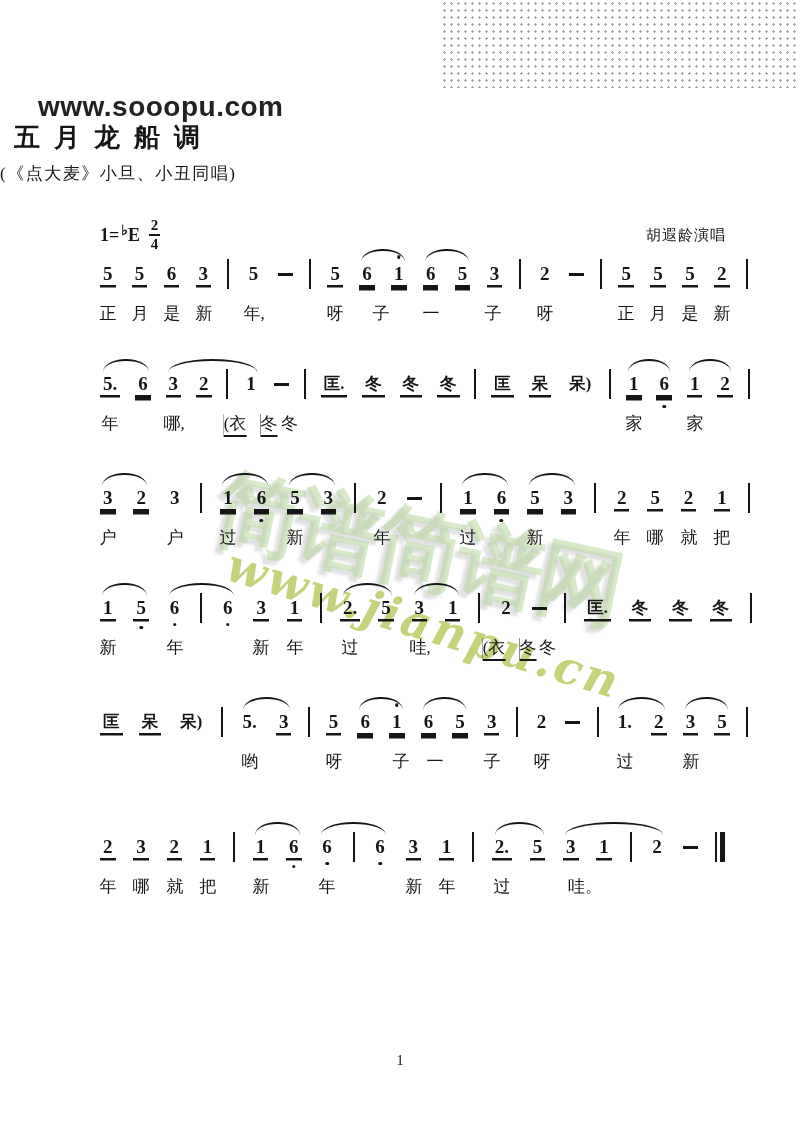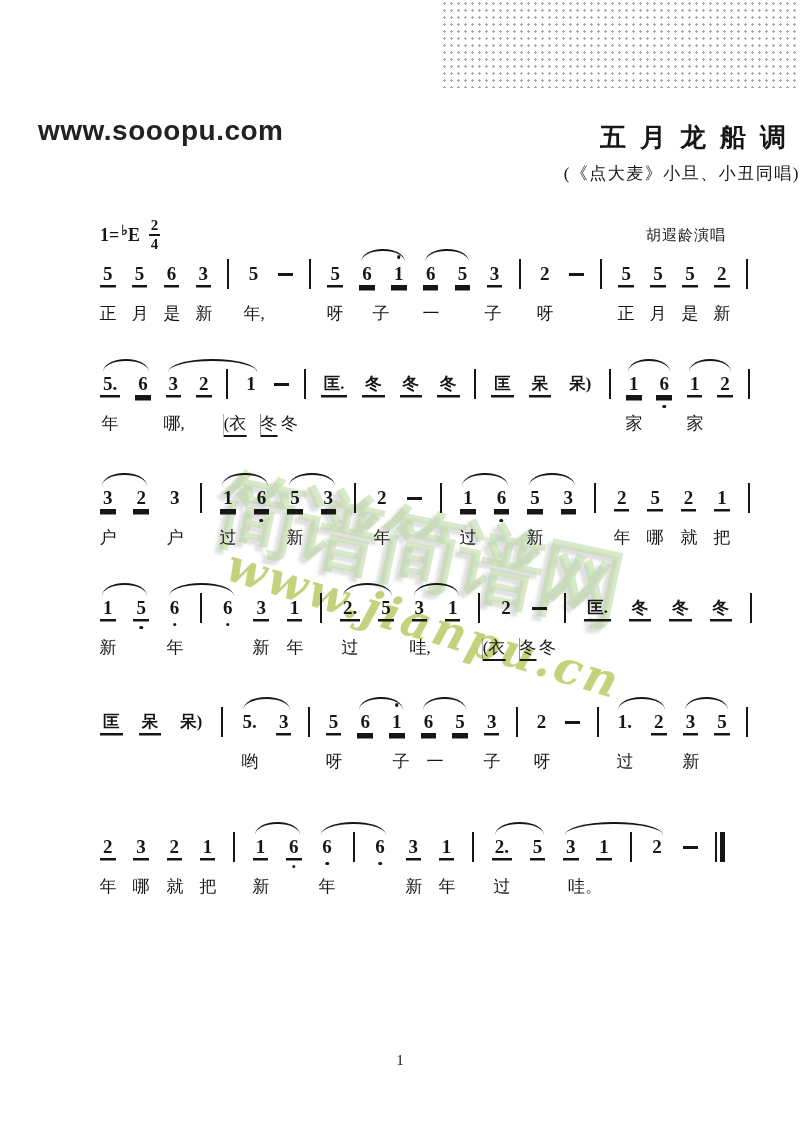--- a/index.html
+++ b/index.html
@@ -1,25 +1,25 @@
 <!DOCTYPE html>
 <html><head>
 <meta charset="utf-8">
 <style>
   html,body{margin:0;padding:0;}
   body{width:800px;height:1131px;background:#ffffff;position:relative;overflow:hidden;
        font-family:"Liberation Serif",serif;color:#161616;}
   .halftone{position:absolute;left:441px;top:0;width:359px;height:88px;
     background-image:radial-gradient(#a8a8a8 1px,transparent 1.4px);
     background-size:7px 7px;}
-  .logo{position:absolute;left:38px;top:115px;font-family:"Liberation Sans",sans-serif;
+  .logo{position:absolute;left:38px;top:91px;font-family:"Liberation Sans",sans-serif;
     font-weight:700;font-size:28px;color:#222;letter-spacing:0.5px;}
-  .title{position:absolute;left:0;top:120px;width:100%;text-align:right;
+  .title{position:absolute;left:0;top:120px;width:100%;text-align:left;
     font-weight:700;font-size:26px;letter-spacing:14px;text-indent:14px;}
-  .subtitle{position:absolute;left:0;top:162px;width:100%;text-align:right;
+  .subtitle{position:absolute;left:0;top:162px;width:100%;text-align:left;
     font-size:17px;letter-spacing:1.5px;}
   .keysig{position:absolute;left:100px;top:218px;font-weight:700;font-size:18px;
     display:flex;align-items:center;}
   .keysig .flat{font-size:14px;vertical-align:super;position:relative;top:-5px;margin-left:2px;}
   .meter{display:inline-flex;flex-direction:column;align-items:center;line-height:1;
     font-size:15px;font-weight:700;margin-left:9px;}
   .meter .mline{display:block;width:11px;height:2px;background:#161616;margin:1px 0;}
   .performer{position:absolute;right:74px;top:226px;font-size:15px;letter-spacing:1px;}
   .wm-big{position:absolute;left:230px;top:450px;font-size:86px;font-weight:700;
     letter-spacing:-4px;transform:rotate(12deg);transform-origin:0 0;z-index:1;

